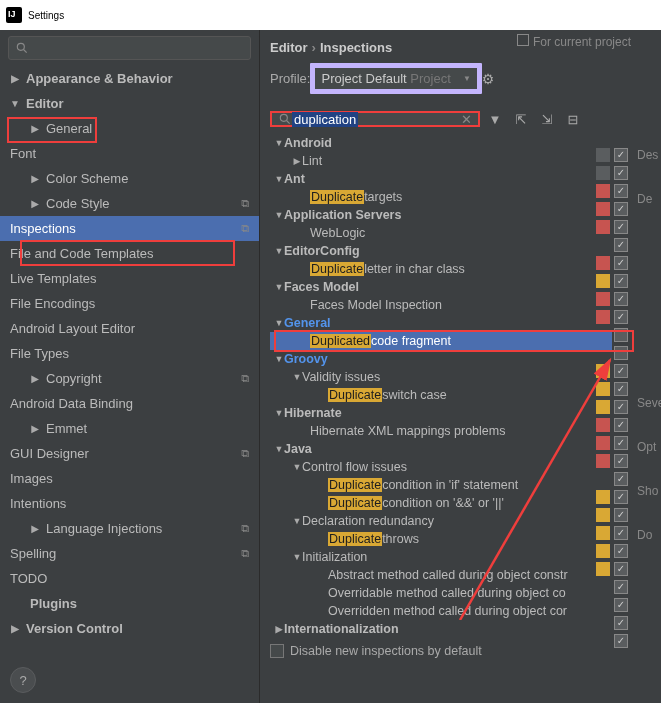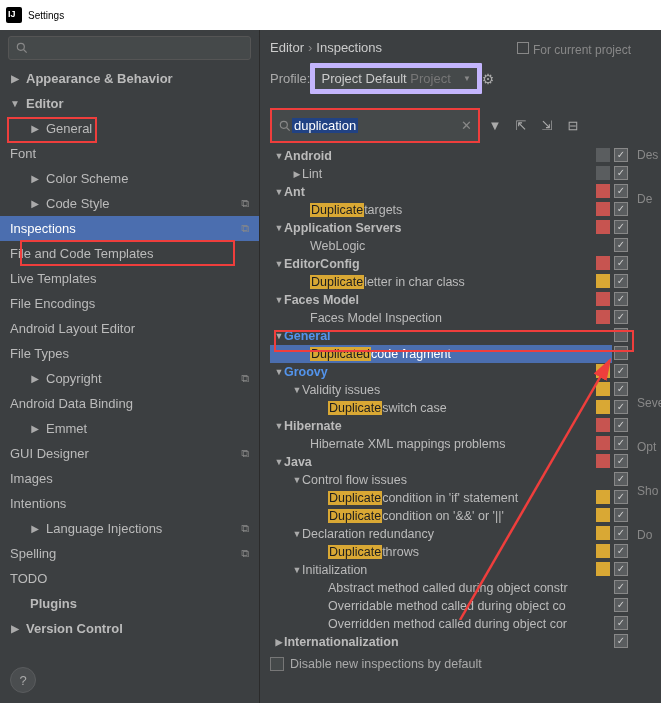--- a/index.html
+++ b/index.html
@@ -15,31 +15,31 @@
 .tree { flex:1; overflow:hidden; }
 .node { display:flex; align-items:center; height:25px; padding:0 10px; cursor:pointer; position:relative;}
 .node.ind1{padding-left:30px;}
 .node.ind2{}
 .arrow { width:10px; text-align:center; color:#aaa; font-size:10px; margin-right:6px;}
 .node.selected { background:#4b6eaf; color:#fff;}
 .node.bold span { font-weight:bold;}
 .copy-icon { margin-left:auto; color:#888; font-size:11px;}
 .right-box{border:2px solid #ef3e3c;position:absolute;pointer-events:none;}
 .right { flex:1; background:#3c3f41; position:relative; padding:10px 0 0 10px;}
-.bc { color:#ccc; font-weight:normal; }
+.bc { color:#ccc; font-weight:bold; }
 .bc .sep{color:#888;margin:0 4px;}
-.forproj{position:absolute;right:30px;top:12px;color:#888;font-size:12px;}
+.forproj{position:absolute;right:30px;top:4px;color:#888;font-size:12px;}
 .forproj::before{content:"";display:inline-block;width:10px;height:10px;border:1px solid #888;margin-right:4px;}
 .profile-row{display:flex;align-items:center;gap:0;margin:8px 0 14px 0;}
 .profile-row label{color:#aaa;}
 .profile-sel{background:#45494a;border:5px solid #c4b5fd;padding:3px 26px 3px 6px;color:#ccc;border-radius:1px;position:relative;}
 .profile-sel::after{content:"▼";position:absolute;right:6px;font-size:8px;color:#888;top:6px;}
 .gear{color:#aaa;font-size:14px;}
 .toolbar{display:flex;align-items:center;gap:4px;margin-bottom:4px;}
-.srch{background:#45494a;border:2px solid #ef3e3c;height:35px;width:210px;display:flex;align-items:center;padding:0 6px;}
+.srch{background:#45494a;border:2px solid #ef3e3c;height:16px;width:210px;display:flex;align-items:center;padding:0 6px;}
 .srchtxt{background:#214283;color:#fff;padding:0 2px;}
 .tbbtn{width:22px;height:22px;display:flex;align-items:center;justify-content:center;color:#aaa;font-size:13px;}
 .insp-tree{position:relative;margin-top:4px;width:342px;}
 .irow{display:flex;align-items:center;height:18px;font-size:12.5px;position:relative;}
 .irow .ar{width:10px;text-align:center;color:#aaa;font-size:9px;}
 .irow.d0{padding-left:4px;font-weight:bold;}
 .irow.d1{padding-left:22px;}
 .irow.d2{padding-left:40px;}
 .irow.d3{padding-left:58px;}
 .irow.sel{background:#4b6eaf;color:#fff;}

